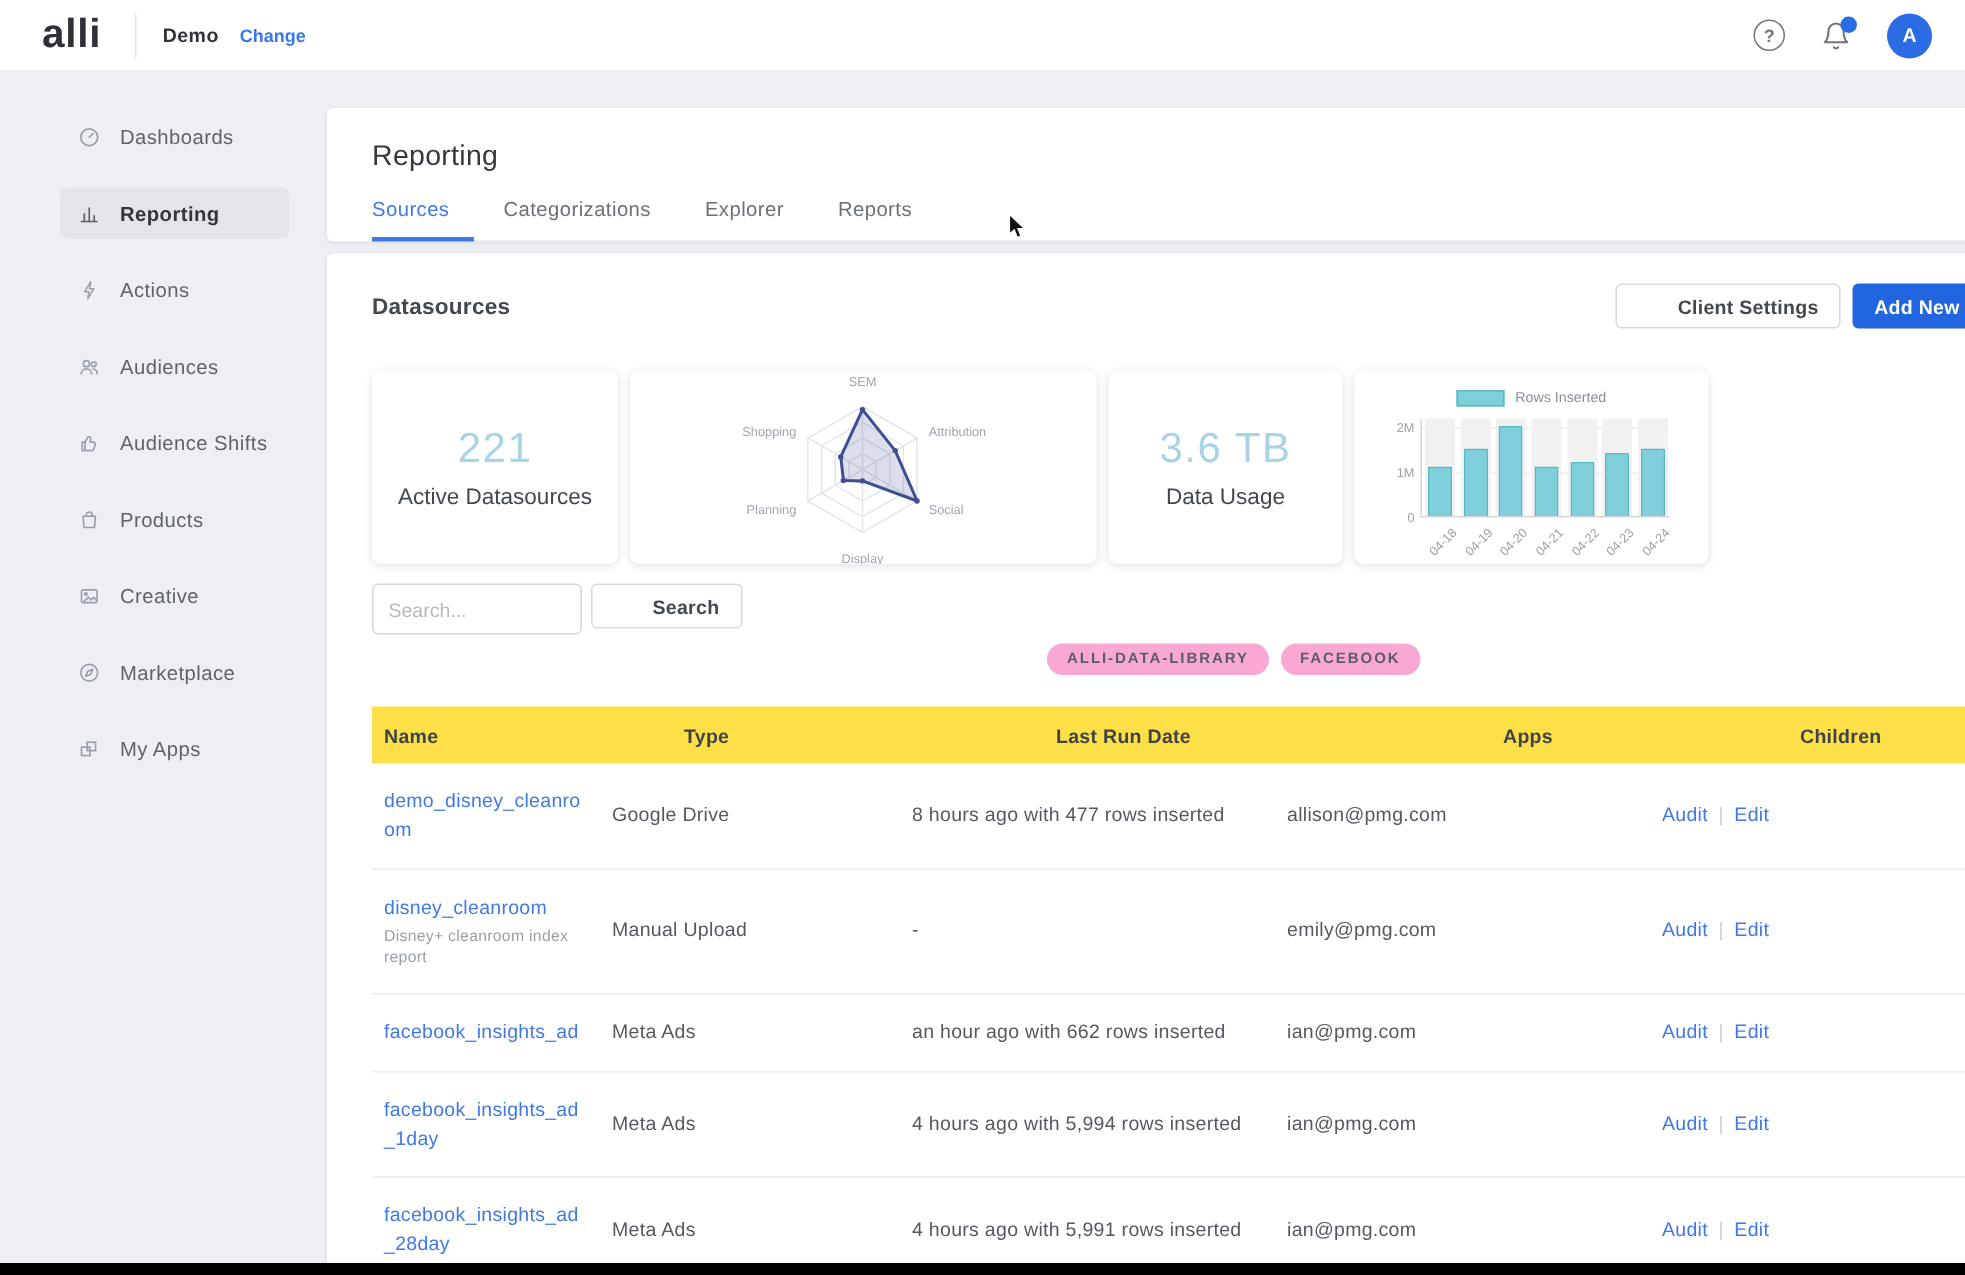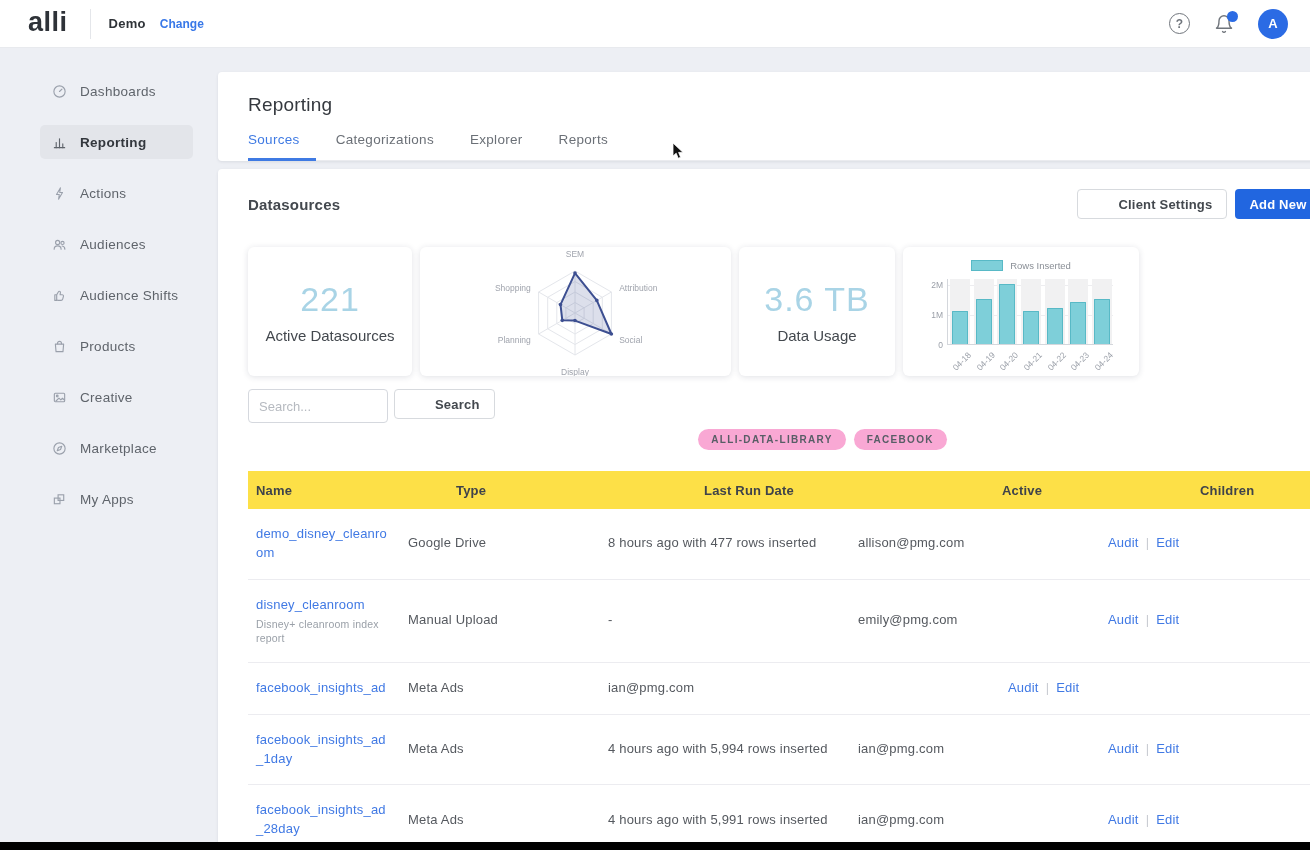--- a/index.html
+++ b/index.html
@@ -45,21 +45,21 @@
   .ds-header { display:flex; align-items:center; }
   .ds-title { font-size:15px; font-weight:700; color:#43484e; letter-spacing:.2px; }
   .ds-buttons { margin-left:auto; display:flex; gap:8px; }
   .btn { height:30px; border-radius:4px; font-family:inherit; font-size:13px; font-weight:700; letter-spacing:.2px; padding:0 14px; cursor:pointer; }
   .btn-secondary { background:#fff; border:1px solid #d7dade; color:#43484e;padding-left:40px; }
   .btn-primary { border:none; color:#fff; }
 
   
   .stats-row { display:flex; gap:8px; margin-top:28px; }
   .stat-card { height:129px; border-radius:6px; background:#fff; box-shadow:0 1px 6px rgba(35,45,70,.14); display:flex; flex-direction:column; align-items:center; justify-content:center; }
-  .stat-number { font-size:34px; font-weight:300; letter-spacing:1px; }
+  .stat-number { font-size:28px; font-weight:300; letter-spacing:1px; }
   .stat-label { font-size:15px; color:#43484e; margin-top:8px; }
   .card-count { width:164px; }
   .card-radar { width:311px; padding:0; justify-content:flex-start; }
   .card-usage { width:156px; }
   .card-bars { width:236px; position:relative; display:block; }
 
   .legend-row { position:absolute; top:13px; left:0; right:0; display:flex; align-items:center; justify-content:center; gap:7px; }
   .legend-swatch { width:32px; height:11px; }
   .legend-label { font-size:9.5px; color:#8a8f96; }
   #bar-plot { position:absolute; left:44px; top:32px; width:166px; height:66px; border-left:1px solid #d4d7dc; border-bottom:1px solid #d4d7dc; }
@@ -286,21 +286,21 @@
       <div class="chips-row">
         <span class="chip">ALLI-DATA-LIBRARY</span>
         <span class="chip">FACEBOOK</span>
       </div>
 
       <div class="table">
         <div class="thead">
           <div class="th">Name</div>
           <div class="th">Type</div>
           <div class="th">Last Run Date</div>
-          <div class="th">Active</div>
+          <div class="th">Apps</div>
           <div class="th">Children</div>
           <div class="th">Actions</div>
         </div>
 
         <div class="trow">
           <div class="td"><a class="link name-link">demo_disney_cleanroom</a></div>
           <div class="td">Google Drive</div>
           <div class="td">8 hours ago with 477 rows inserted</div>
           <div class="td">allison@pmg.com</div>
           <div class="td"></div>
@@ -312,20 +312,21 @@
           <div class="td">Manual Upload</div>
           <div class="td">-</div>
           <div class="td">emily@pmg.com</div>
           <div class="td"></div>
           <div class="td td-actions"><a class="link">Audit</a><span class="sep">|</span><a class="link">Edit</a></div>
         </div>
 
         <div class="trow">
           <div class="td"><a class="link name-link">facebook_insights_ad</a></div>
           <div class="td">Meta Ads</div>
+          <div class="td">an hour ago with 662 rows inserted</div>
           <div class="td">ian@pmg.com</div>
           <div class="td"></div>
           <div class="td td-actions"><a class="link">Audit</a><span class="sep">|</span><a class="link">Edit</a></div>
         </div>
 
         <div class="trow">
           <div class="td"><a class="link name-link">facebook_insights_ad_1day</a></div>
           <div class="td">Meta Ads</div>
           <div class="td">4 hours ago with 5,994 rows inserted</div>
           <div class="td">ian@pmg.com</div>

